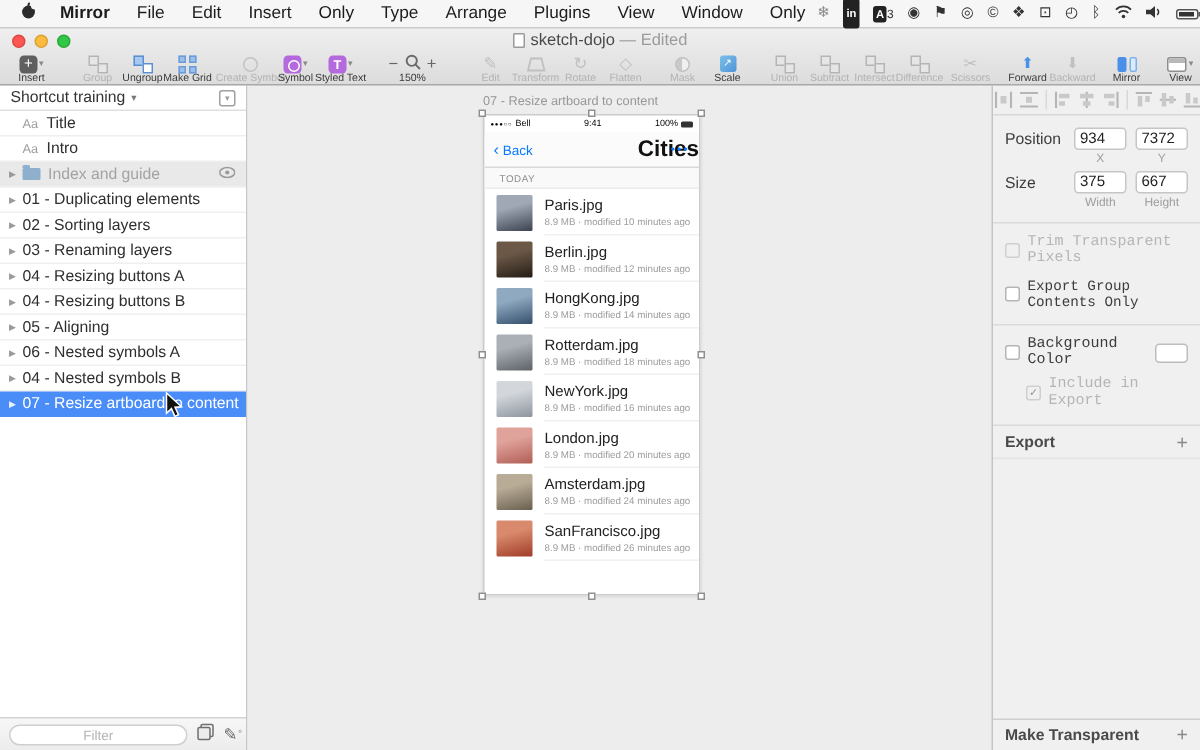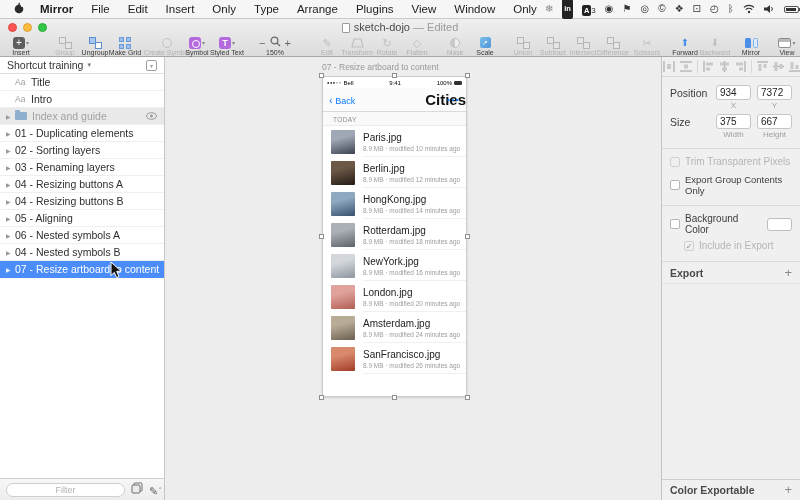--- a/index.html
+++ b/index.html
@@ -123,21 +123,21 @@
   .align-row { height:20px; display:flex; align-items:center; justify-content:center; gap:5px; border-bottom:1px solid #d8d8d8; }
   .align-row svg { display:block; }
   .vdiv { width:1px; height:13px; background:#d8d8d8; }
   .prow { display:flex; align-items:center; padding:0 8px; margin-top:8px; gap:6px; }
   .prow .plabel { width:40px; font-size:10.5px; color:#3c3c3c; flex:none; }
   .pfield { flex:1; min-width:0; height:15px; border:1px solid #c6c6c6; border-radius:3px; background:#fff;
             font-size:10px; color:#222; padding:0 3px; outline:none; font-family:inherit; }
   .sublab { display:flex; padding:0 8px; gap:6px; margin-top:1px; }
   .sublab .sp { width:40px; flex:none; }
   .sublab .sl { flex:1; text-align:center; font-size:8px; color:#9d9d9d; }
-  .chkrow { display:flex; align-items:center; gap:5px; padding:0 8px; margin-top:7px; font-size:10px; color:#3c3c3c; }
+  .chkrow { display:flex; align-items:center; gap:5px; padding:0 8px; margin-top:7px; font-size:10px; color:#3c3c3c;font-family:Liberation Mono, monospace; }
   .chkrow.dis { color:#b5b5b5; }
   .cbox { width:10px; height:10px; border:1px solid #b5b5b5; border-radius:2px; background:#fff; flex:none;
           font-size:8px; line-height:9px; text-align:center; color:#8d8d8d; }
   .chkrow.dis .cbox { background:#f0f0f0; border-color:#cfcfcf; }
   .well { margin-left:auto; width:26px; height:13px; border:1px solid #bdbdbd; border-radius:3px; background:#fff; }
   .sec-div { border-top:1px solid #dadada; margin-top:9px; }
   .exp-head { display:flex; align-items:center; height:22px; padding:0 8px; border-bottom:1px solid #e3e3e3; }
   .exp-head .et { font-size:10.5px; font-weight:bold; color:#4a4a4a; }
   .plus { margin-left:auto; font-size:13px; color:#8a8a8a; line-height:12px; }
   .insp-footer { position:absolute; bottom:0; left:0; right:0; height:21px; border-top:1px solid #cfcfcf;
@@ -658,21 +658,21 @@
     </div>
 
     <div class="sec-div" style="margin-top:10px"></div>
 
     <div class="exp-head">
       <span class="et">Export</span>
       <span class="plus">+</span>
     </div>
 
     <div class="insp-footer">
-      <span class="mt">Color Exportable</span>
+      <span class="mt">Make Transparent</span>
       <span class="plus">+</span>
     </div>
   </div>
 </div>
 
 <svg class="cursor" width="12" height="18" viewBox="0 0 12 18">
   <path d="M1 1 L1 14.5 L4.3 11.4 L6.6 16.6 L9 15.5 L6.7 10.4 L11 10.2 Z" fill="#111" stroke="#fff" stroke-width="1"></path>
 </svg>
 
 </body></html>

